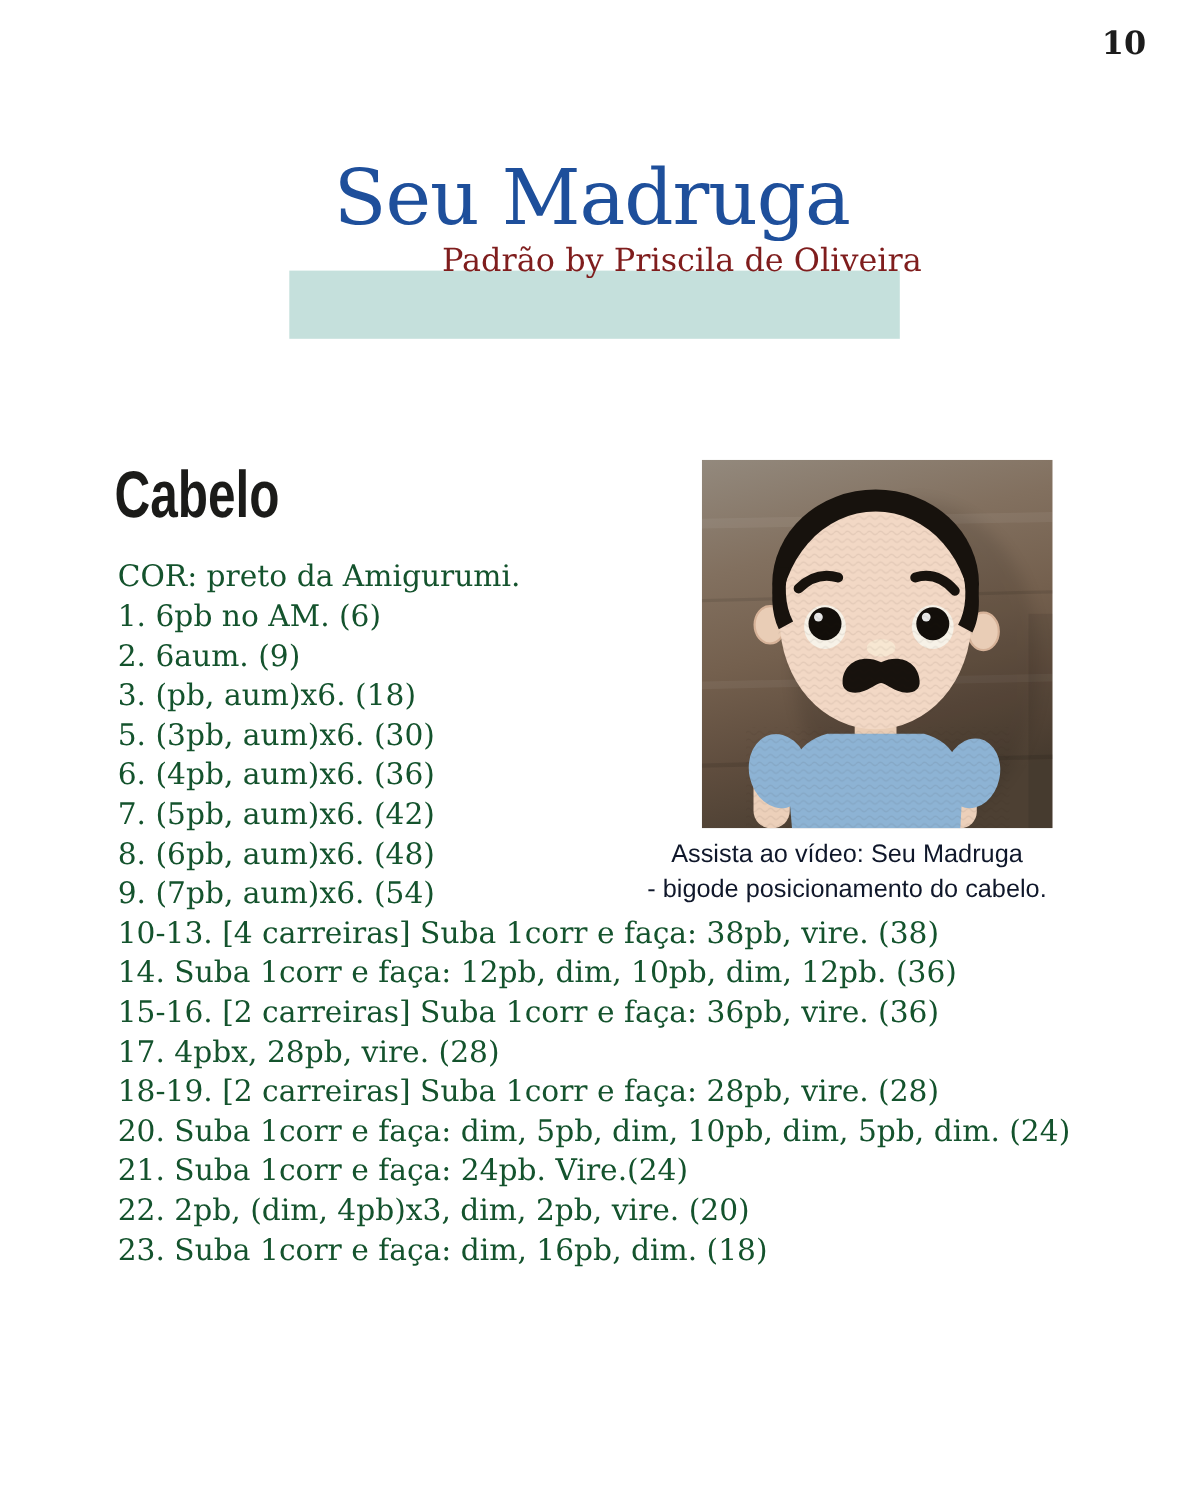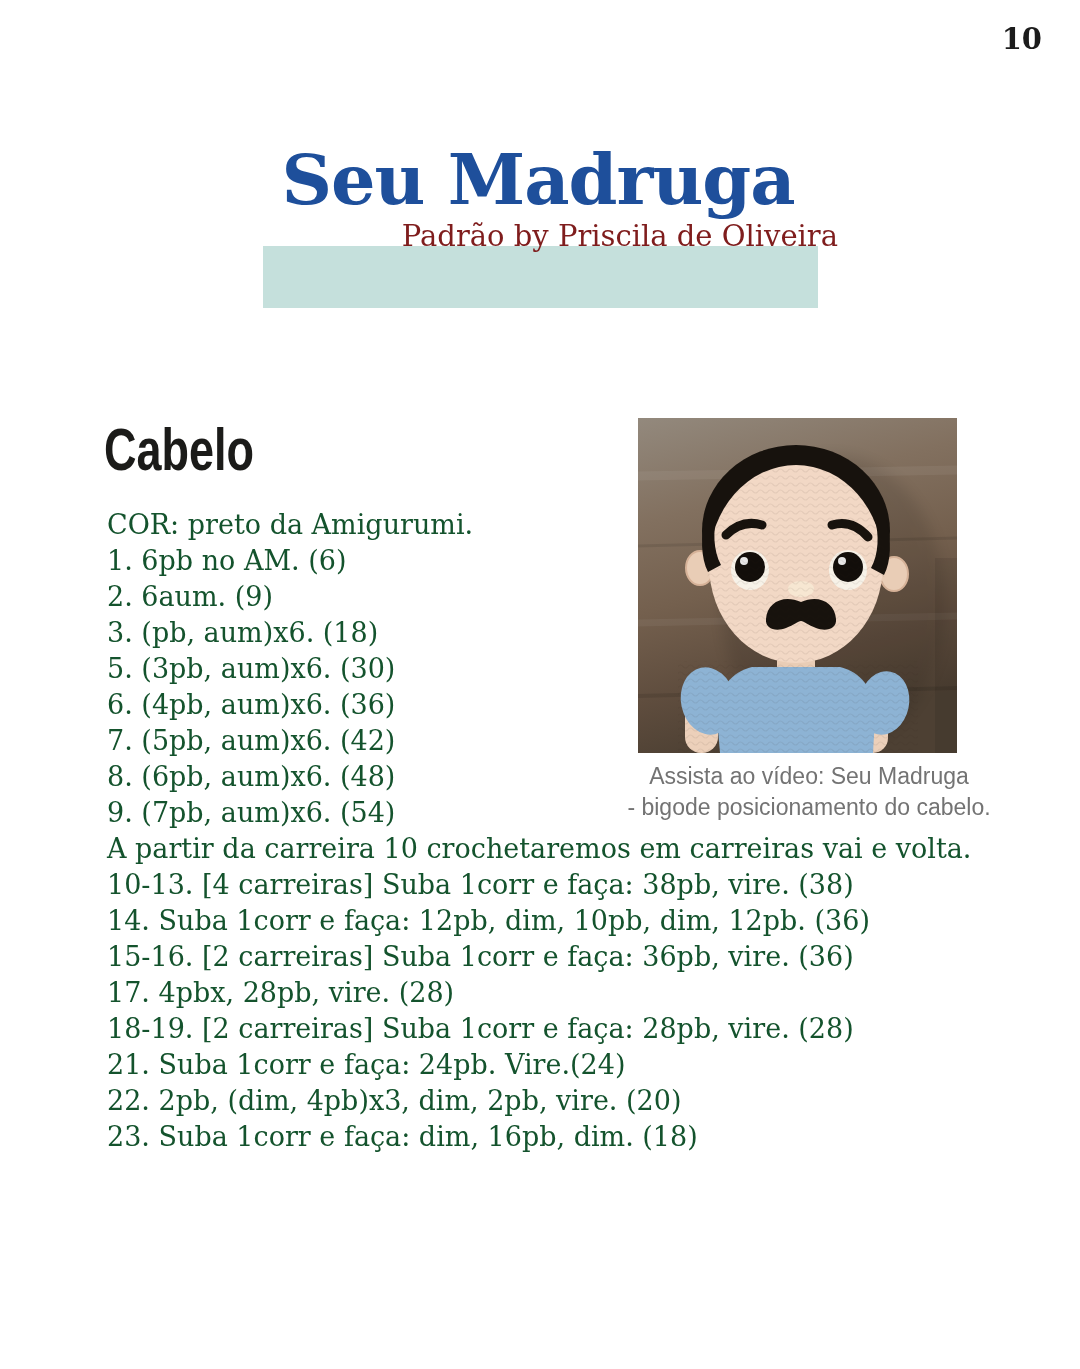--- a/index.html
+++ b/index.html
@@ -18,21 +18,21 @@
   }
   .accent-bar{
     position:absolute;left:263px;top:246px;
     width:555px;height:62px;
     background:#c5e0dc;
   }
   .doc-title{
     position:absolute;left:238px;top:142px;width:600px;
     text-align:center;
     font-family:"DejaVu Serif", serif;
-    font-weight:bold;
+    font-weight:normal;
     font-size:70px;line-height:76px;
     letter-spacing:-1px;
     color:#1e4f9b;
     z-index:2;
   }
   .doc-subtitle{
     position:absolute;left:238px;top:219px;width:600px;
     text-align:right;
     font-size:29px;line-height:34px;
     color:#7f1d1d;
@@ -54,25 +54,25 @@
     color:#14532d;
     white-space:nowrap;
   }
   .instructions div{white-space:nowrap;}
   .figure{
     position:absolute;left:638px;top:418px;
     width:319px;height:335px;
   }
   .figure svg{display:block;}
   .figure-caption{
-    position:absolute;left:609px;top:761px;width:400px;
+    position:absolute;left:570px;top:761px;width:400px;
     text-align:center;
     font-family:"Liberation Sans", sans-serif;
     font-size:23px;line-height:31px;
-    color:#737373;
+    color:#0f172a;
   }
 </style>
 </head>
 <body>
 
 <div class="page">
 
   <div class="page-number">10</div>
 
   <div class="accent-bar"></div>
@@ -84,26 +84,26 @@
   <div class="instructions">
     <div>COR: preto da Amigurumi.</div>
     <div>1. 6pb no AM. (6)</div>
     <div>2. 6aum. (9)</div>
     <div>3. (pb, aum)x6. (18)</div>
     <div>5. (3pb, aum)x6. (30)</div>
     <div>6. (4pb, aum)x6. (36)</div>
     <div>7. (5pb, aum)x6. (42)</div>
     <div>8. (6pb, aum)x6. (48)</div>
     <div>9. (7pb, aum)x6. (54)</div>
-    <div>A partir da carreira 10 crochetaremos em carreiras vai e volta.</div>
     <div>10-13. [4 carreiras] Suba 1corr e faça: 38pb, vire. (38)</div>
     <div>14. Suba 1corr e faça: 12pb, dim, 10pb, dim, 12pb. (36)</div>
     <div>15-16. [2 carreiras] Suba 1corr e faça: 36pb, vire. (36)</div>
     <div>17. 4pbx, 28pb, vire. (28)</div>
     <div>18-19. [2 carreiras] Suba 1corr e faça: 28pb, vire. (28)</div>
+    <div>20. Suba 1corr e faça: dim, 5pb, dim, 10pb, dim, 5pb, dim. (24)</div>
     <div>21. Suba 1corr e faça: 24pb. Vire.(24)</div>
     <div>22. 2pb, (dim, 4pb)x3, dim, 2pb, vire. (20)</div>
     <div>23. Suba 1corr e faça: dim, 16pb, dim. (18)</div>
   </div>
 
   <div class="figure">
     <svg width="319" height="335" viewBox="0 0 319 335" xmlns="http://www.w3.org/2000/svg">
       <defs>
         <linearGradient id="wg" x1="0" y1="0" x2="0.25" y2="1">
           <stop offset="0" stop-color="#93897d"></stop>

